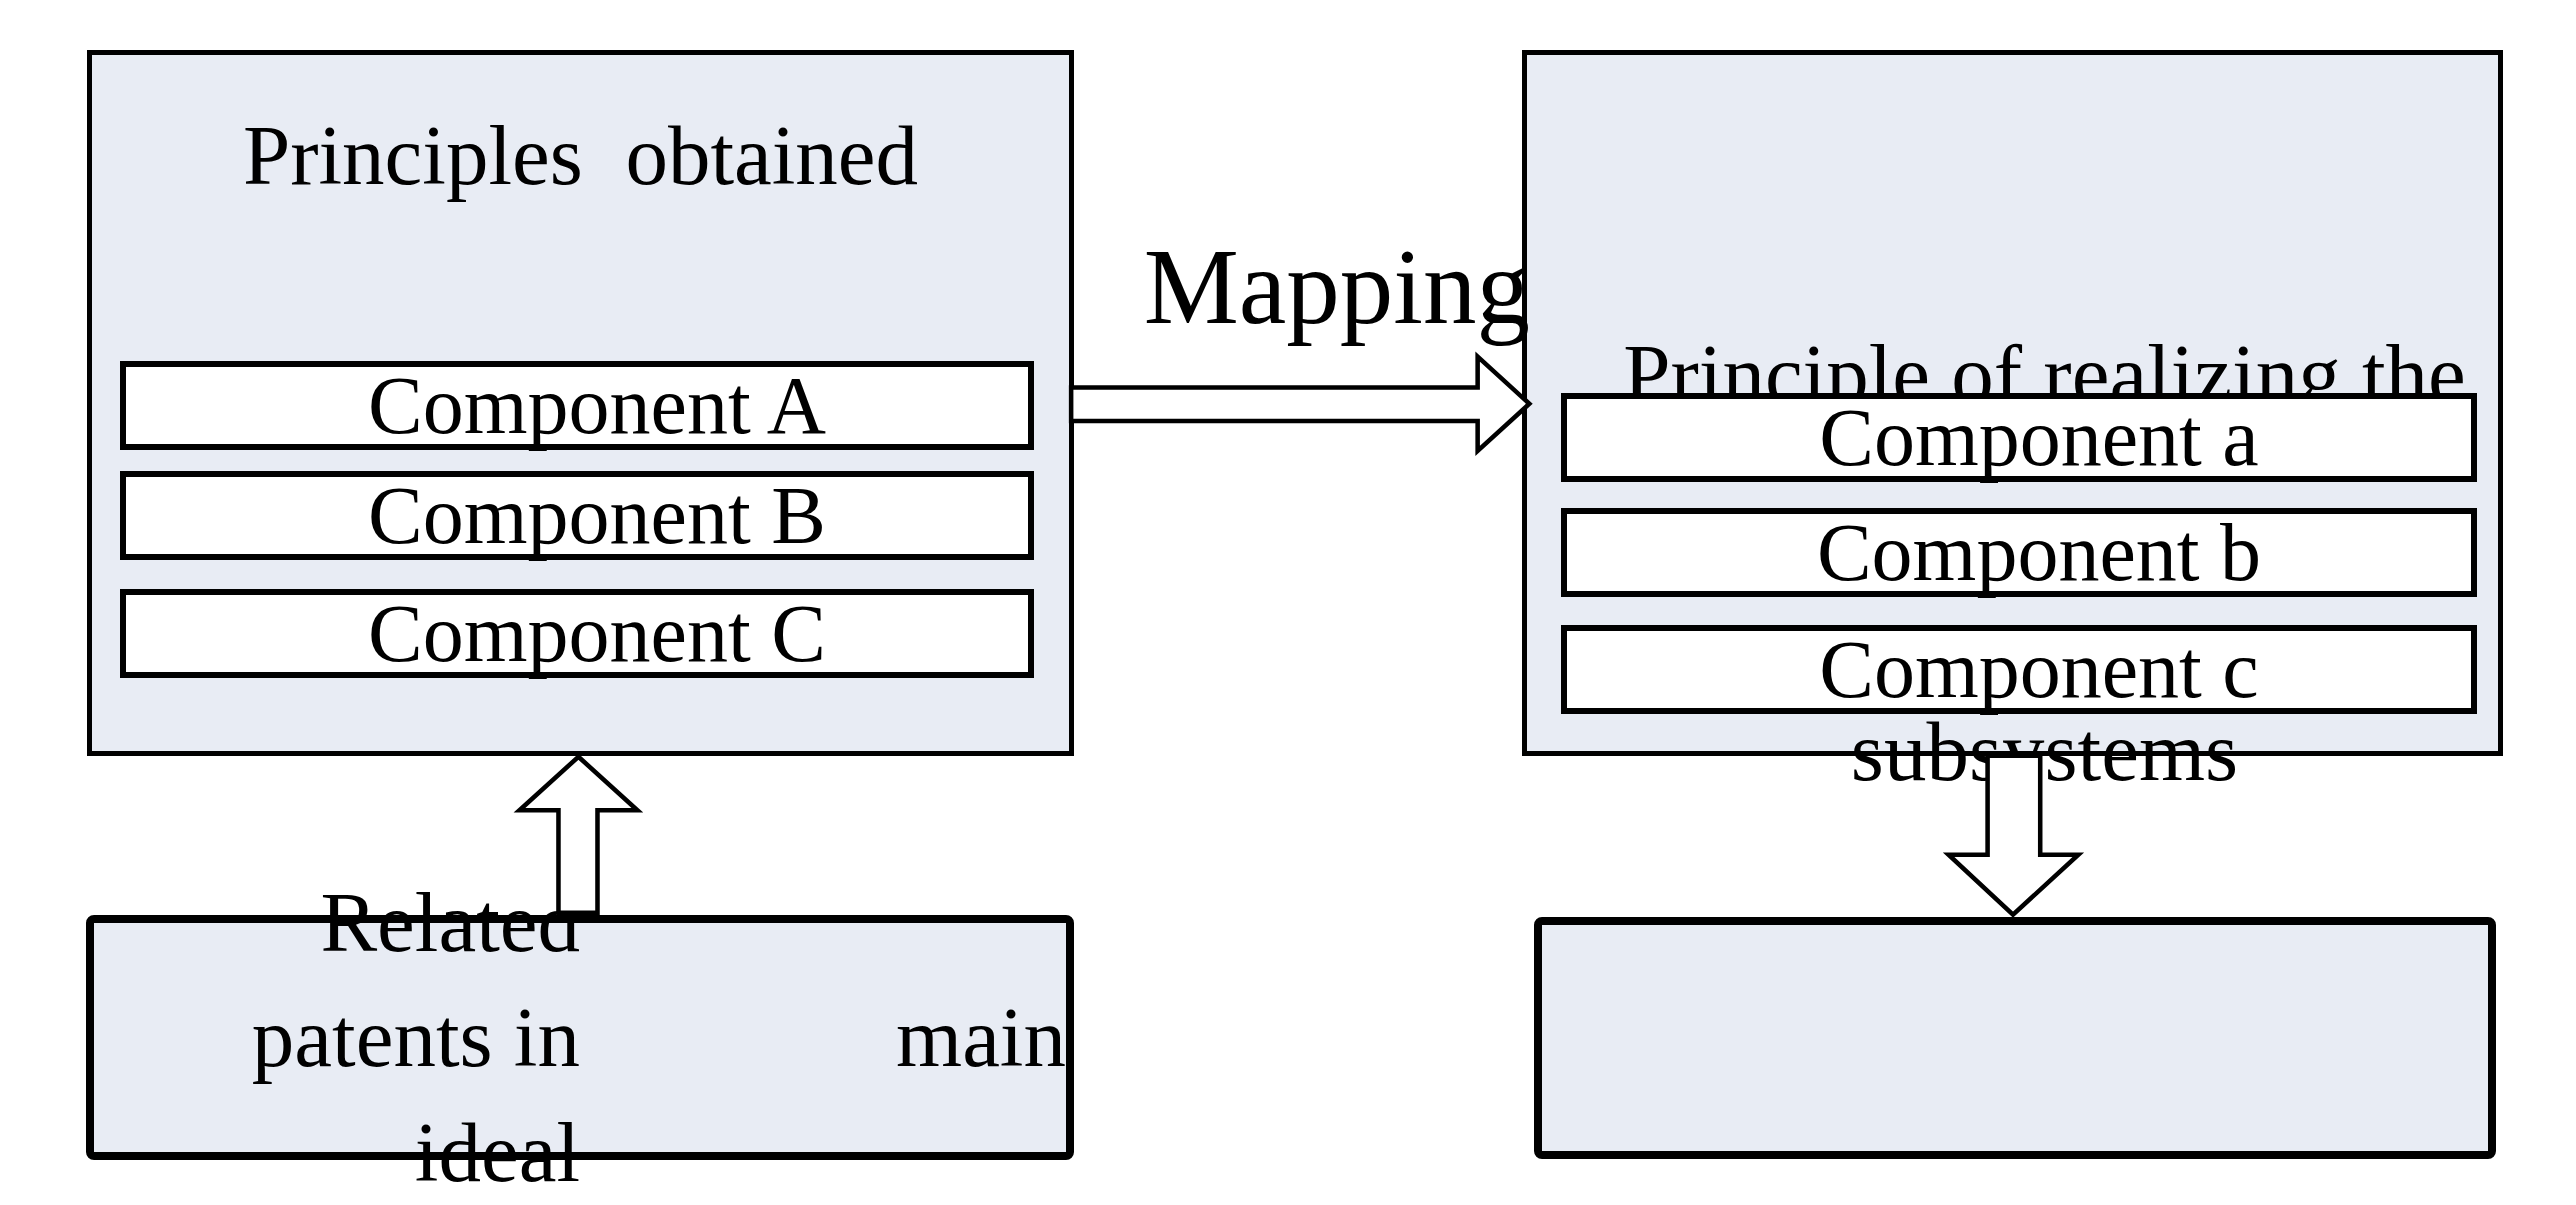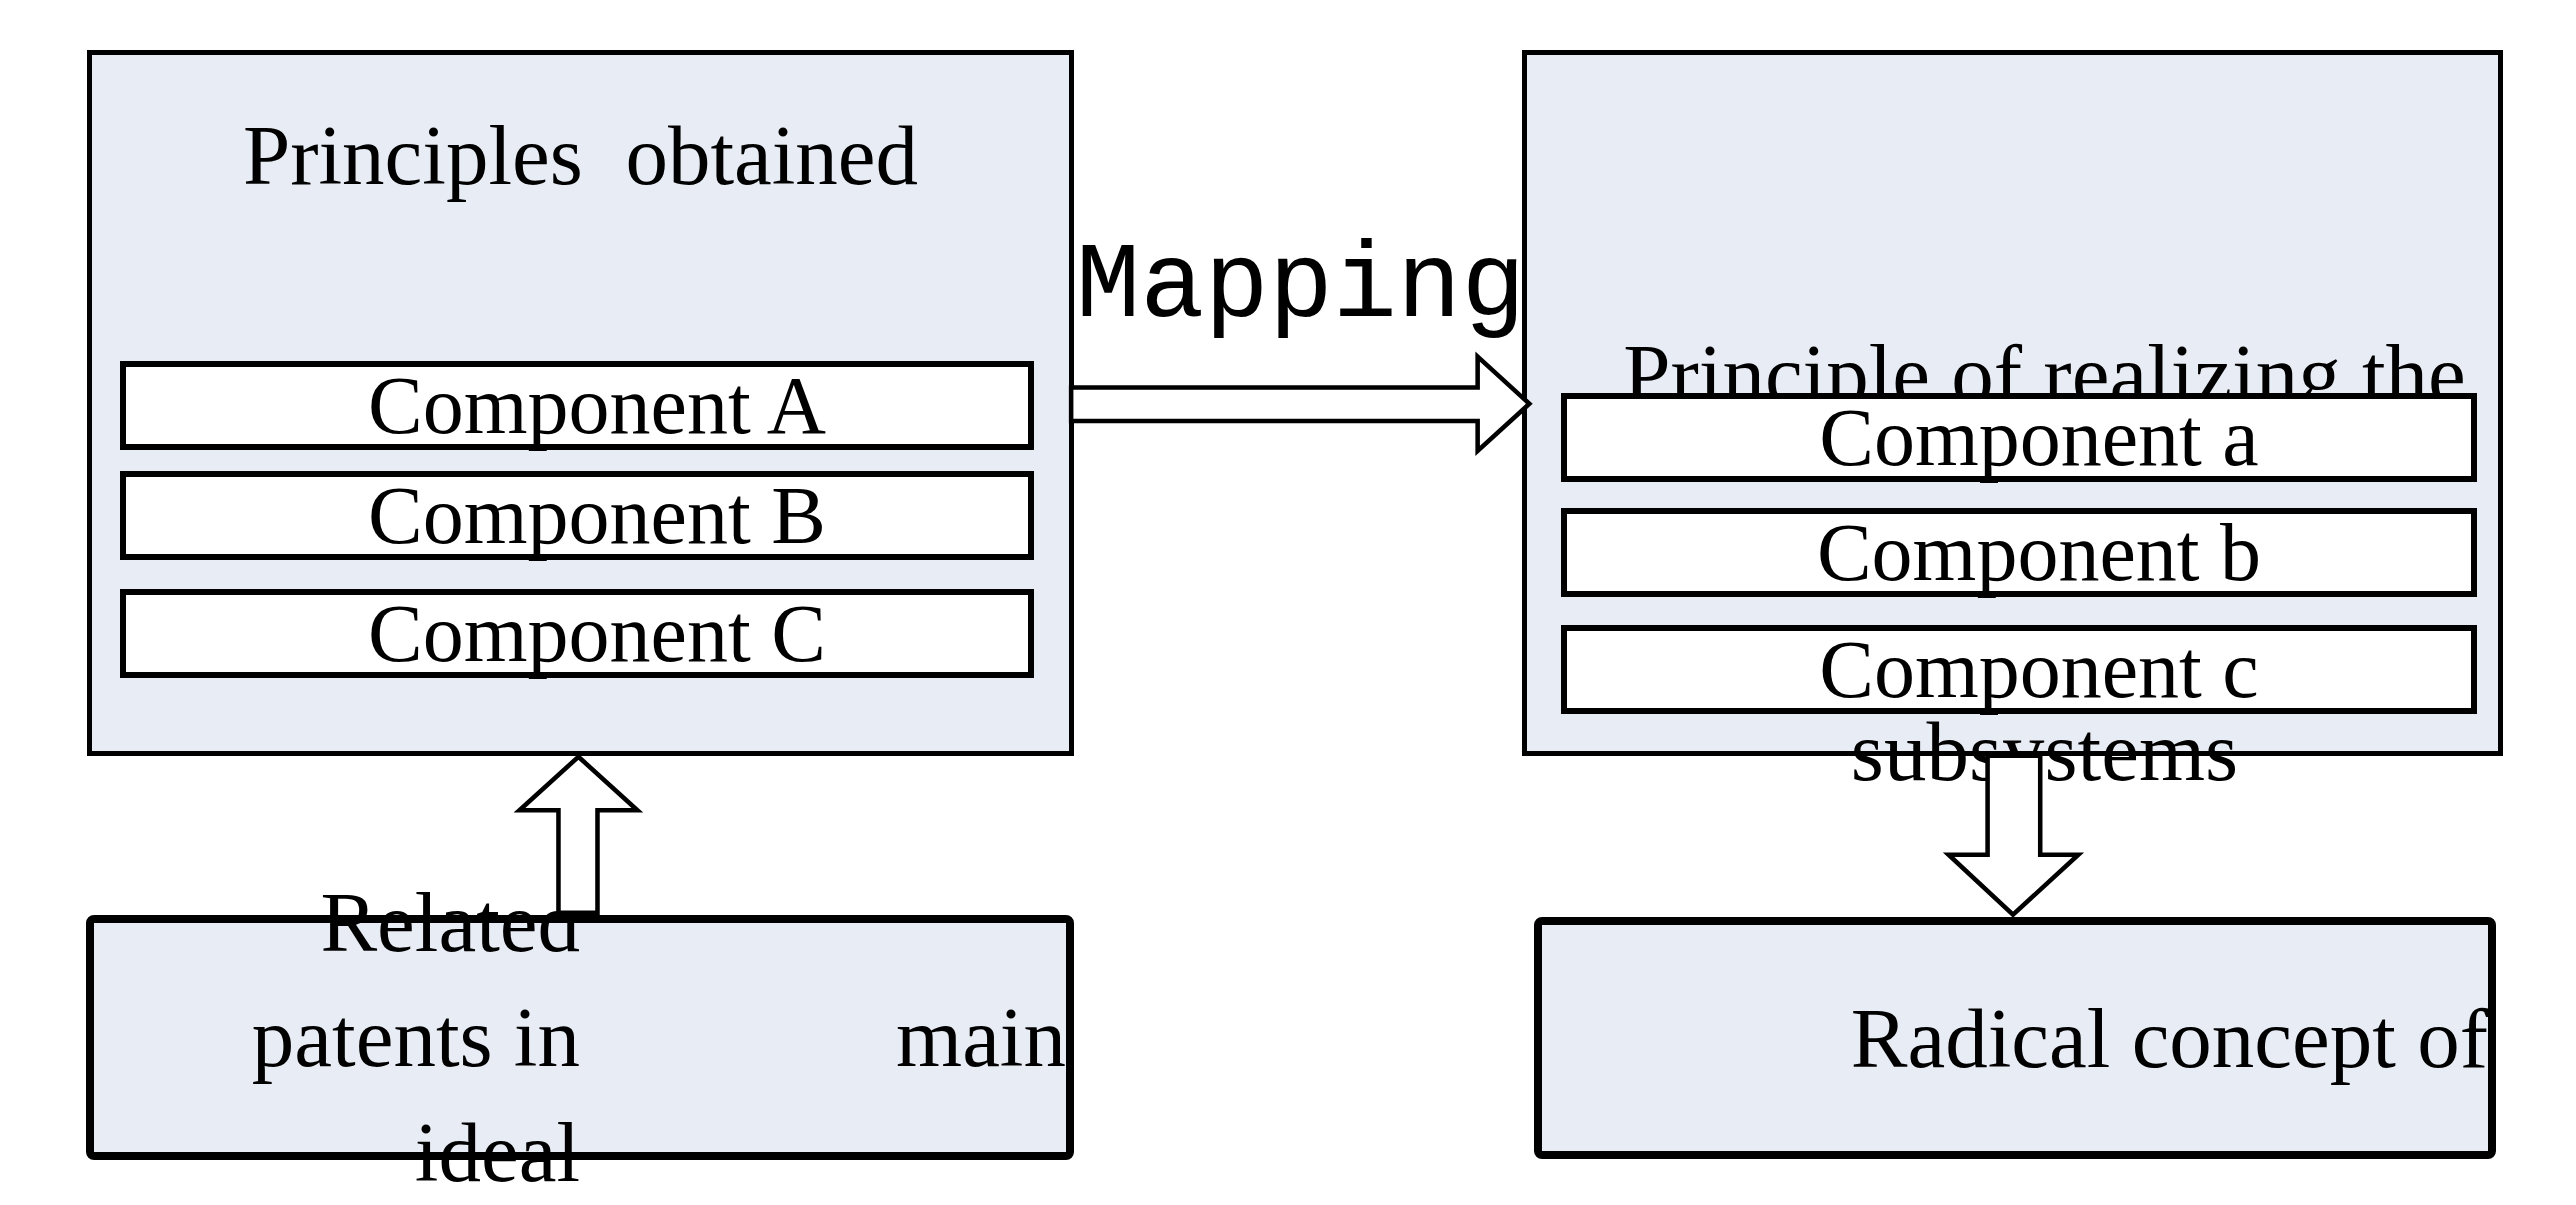--- a/index.html
+++ b/index.html
@@ -49,23 +49,22 @@
     font-size:82px;
     padding-left:40px;
   }
   .left-box .inner-box{left:28px;width:914px;height:89px;}
   .right-box .inner-box{left:34px;width:916px;height:89px;}
   .pos-a1{top:306px;} .pos-a2{top:416px;} .pos-a3{top:534px;}
   .pos-b1{top:338px;} .pos-b2{top:453px;} .pos-b3{top:570px;}
 
   .mapping-label{
     position:absolute;left:1076px;top:229px;width:454px;
-    text-align:left;font-size:107px;line-height:1.1;
+    text-align:right;font-size:107px;line-height:1.1;
     z-index:2;
-    font-family:Liberation Mono, monospace;
   }
 
   .rounded-box{
     position:absolute;
     background:var(--box-fill);
     border:8.2px solid var(--border);
     border-radius:8px;
     box-sizing:border-box;
     display:flex;flex-direction:row;align-items:center;justify-content:center;
     text-align:right;
@@ -111,21 +110,20 @@
       <span>Component c</span>
     </div>
   </div>
 
   <div class="rounded-box left-rounded">
     <div class="rline">Related patents in ideal</div>
     <div class="rline">main</div>
   </div>
 
   <div class="rounded-box right-rounded">
-    <div class="rline">Radical concept of</div>
   </div>
 
   <svg class="arrows" viewBox="0 0 2838 1328">
     <polygon points="1180,427 1628,427 1628,393 1685,445 1628,497 1628,464 1180,464"></polygon>
     <polygon points="637,834 702,893 658,893 658,1006 615,1006 615,893 572,893"></polygon>
     <polygon points="2190,833 2248,833 2248,942 2290,942 2218,1008 2147,942 2190,942"></polygon>
   </svg>
 
 </div>
 

